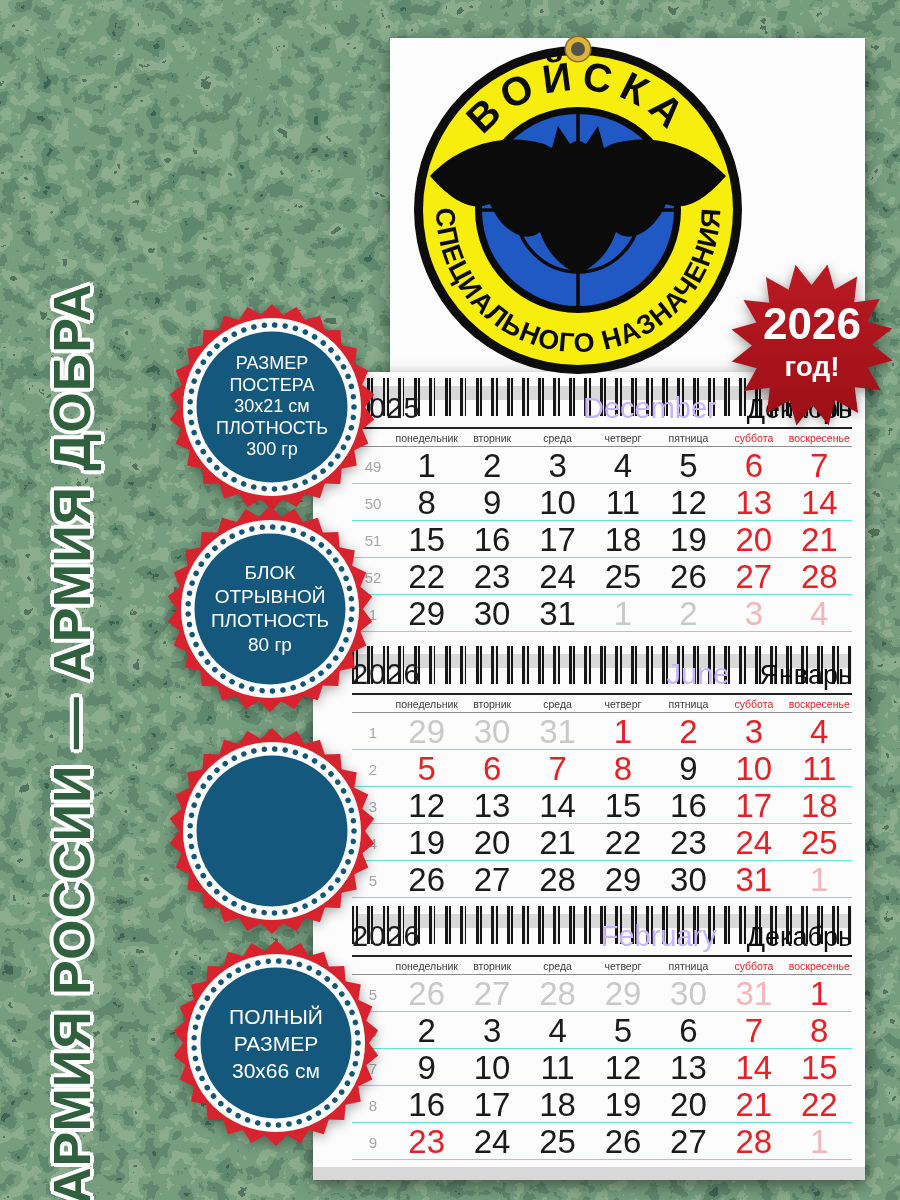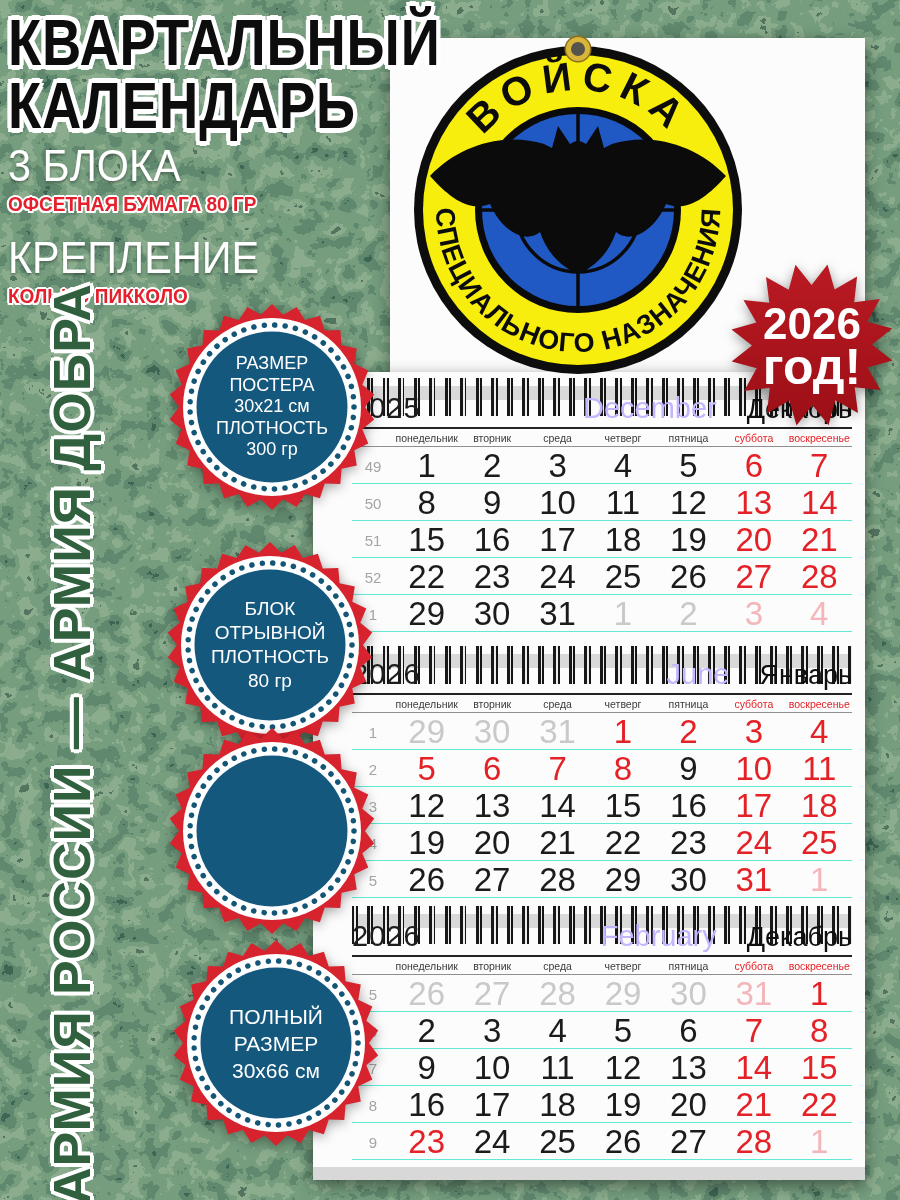--- a/index.html
+++ b/index.html
@@ -76,21 +76,21 @@
   .fb-m span{font-size:19px;line-height:24px;}
   .fb-l span{font-size:21px;line-height:27px;}
 
   
   .burst{position:absolute;left:728px;top:261px;width:168px;height:168px;z-index:5;
          filter:drop-shadow(0 3px 6px rgba(0,0,0,.4));}
   .burst svg{position:absolute;left:0;top:0;}
   .burst .txt{position:absolute;inset:0;display:flex;flex-direction:column;justify-content:center;
               align-items:center;color:#fff;font-weight:700;}
   .burst .y{font-size:44px;line-height:44px;}
-  .burst .w{font-size:50px;line-height:42px;}
+  .burst .w{font-size:28px;line-height:42px;}
 </style>
 </head>
 <body>
 
 <div class="stage">
 
   <svg class="camo" width="900" height="1200" aria-hidden="true">
     <defs>
       <filter id="camoF" x="0" y="0" width="100%" height="100%">
         <feTurbulence type="fractalNoise" baseFrequency="0.055" numOctaves="4" seed="11" stitchTiles="stitch"></feTurbulence>
@@ -358,49 +358,40 @@
           <span class="day wd">24</span>
           <span class="day wd">25</span>
           <span class="day wd">26</span>
           <span class="day wd">27</span>
           <span class="day we">28</span>
           <span class="day outwe">1</span>
         </div>
       </div>
     </div>
 
-  <div class="promo">
-    <div class="t-big">КВАРТАЛЬНЫЙ</div>
-    <div class="t-big">КАЛЕНДАРЬ</div>
-    <div class="t-white">3 БЛОКА</div>
-    <div class="t-red">ОФСЕТНАЯ БУМАГА 80 ГР</div>
-    <div class="gap"></div>
-    <div class="t-white">КРЕПЛЕНИЕ</div>
-    <div class="t-red">КОЛЬЦО ПИККОЛО</div>
-  </div>
 
   <div class="slogan">АРМИЯ РОССИИ — АРМИЯ ДОБРА</div>
 
   <div class="fbadge fb-s" style="left:167px;top:302px">
     <svg width="210" height="210" viewBox="-105 -105 210 210">
       <path class="scallop" fill="#d6232e" d="M0.0,-103.0L11.2,-92.3L24.6,-100.0L33.0,-87.0L47.9,-91.2L52.8,-76.5L68.3,-77.1L69.6,-61.7L84.8,-58.5L82.3,-43.2L96.3,-36.5L90.3,-22.3L102.2,-12.4L93.0,0.0L102.2,12.4L90.3,22.3L96.3,36.5L82.3,43.2L84.8,58.5L69.6,61.7L68.3,77.1L52.8,76.5L47.9,91.2L33.0,87.0L24.6,100.0L11.2,92.3L-0.0,103.0L-11.2,92.3L-24.6,100.0L-33.0,87.0L-47.9,91.2L-52.8,76.5L-68.3,77.1L-69.6,61.7L-84.8,58.5L-82.3,43.2L-96.3,36.5L-90.3,22.3L-102.2,12.4L-93.0,0.0L-102.2,-12.4L-90.3,-22.3L-96.3,-36.5L-82.3,-43.2L-84.8,-58.5L-69.6,-61.7L-68.3,-77.1L-52.8,-76.5L-47.9,-91.2L-33.0,-87.0L-24.6,-100.0L-11.2,-92.3Z"></path>
       <circle r="89" fill="#ffffff"></circle>
       <circle r="82" fill="none" stroke="#145676" stroke-width="5.5" stroke-linecap="round" stroke-dasharray="0.1 10.4"></circle>
       <circle r="75.5" fill="#15587e"></circle>
     </svg>
     <div class="txt">
       <span>РАЗМЕР</span>
       <span>ПОСТЕРА</span>
       <span>30х21 см</span>
       <span>ПЛОТНОСТЬ</span>
       <span>300 гр</span>
     </div>
   </div>
 
-  <div class="fbadge fb-m" style="left:165px;top:540px">
+  <div class="fbadge fb-m" style="left:165px;top:504px">
     <svg width="210" height="210" viewBox="-105 -105 210 210">
       <path class="scallop" fill="#d6232e" d="M0.0,-103.0L11.2,-92.3L24.6,-100.0L33.0,-87.0L47.9,-91.2L52.8,-76.5L68.3,-77.1L69.6,-61.7L84.8,-58.5L82.3,-43.2L96.3,-36.5L90.3,-22.3L102.2,-12.4L93.0,0.0L102.2,12.4L90.3,22.3L96.3,36.5L82.3,43.2L84.8,58.5L69.6,61.7L68.3,77.1L52.8,76.5L47.9,91.2L33.0,87.0L24.6,100.0L11.2,92.3L-0.0,103.0L-11.2,92.3L-24.6,100.0L-33.0,87.0L-47.9,91.2L-52.8,76.5L-68.3,77.1L-69.6,61.7L-84.8,58.5L-82.3,43.2L-96.3,36.5L-90.3,22.3L-102.2,12.4L-93.0,0.0L-102.2,-12.4L-90.3,-22.3L-96.3,-36.5L-82.3,-43.2L-84.8,-58.5L-69.6,-61.7L-68.3,-77.1L-52.8,-76.5L-47.9,-91.2L-33.0,-87.0L-24.6,-100.0L-11.2,-92.3Z"></path>
       <circle r="89" fill="#ffffff"></circle>
       <circle r="82" fill="none" stroke="#145676" stroke-width="5.5" stroke-linecap="round" stroke-dasharray="0.1 10.4"></circle>
       <circle r="75.5" fill="#15587e"></circle>
     </svg>
     <div class="txt">
       <span>БЛОК</span>
       <span>ОТРЫВНОЙ</span>
       <span>ПЛОТНОСТЬ</span>

